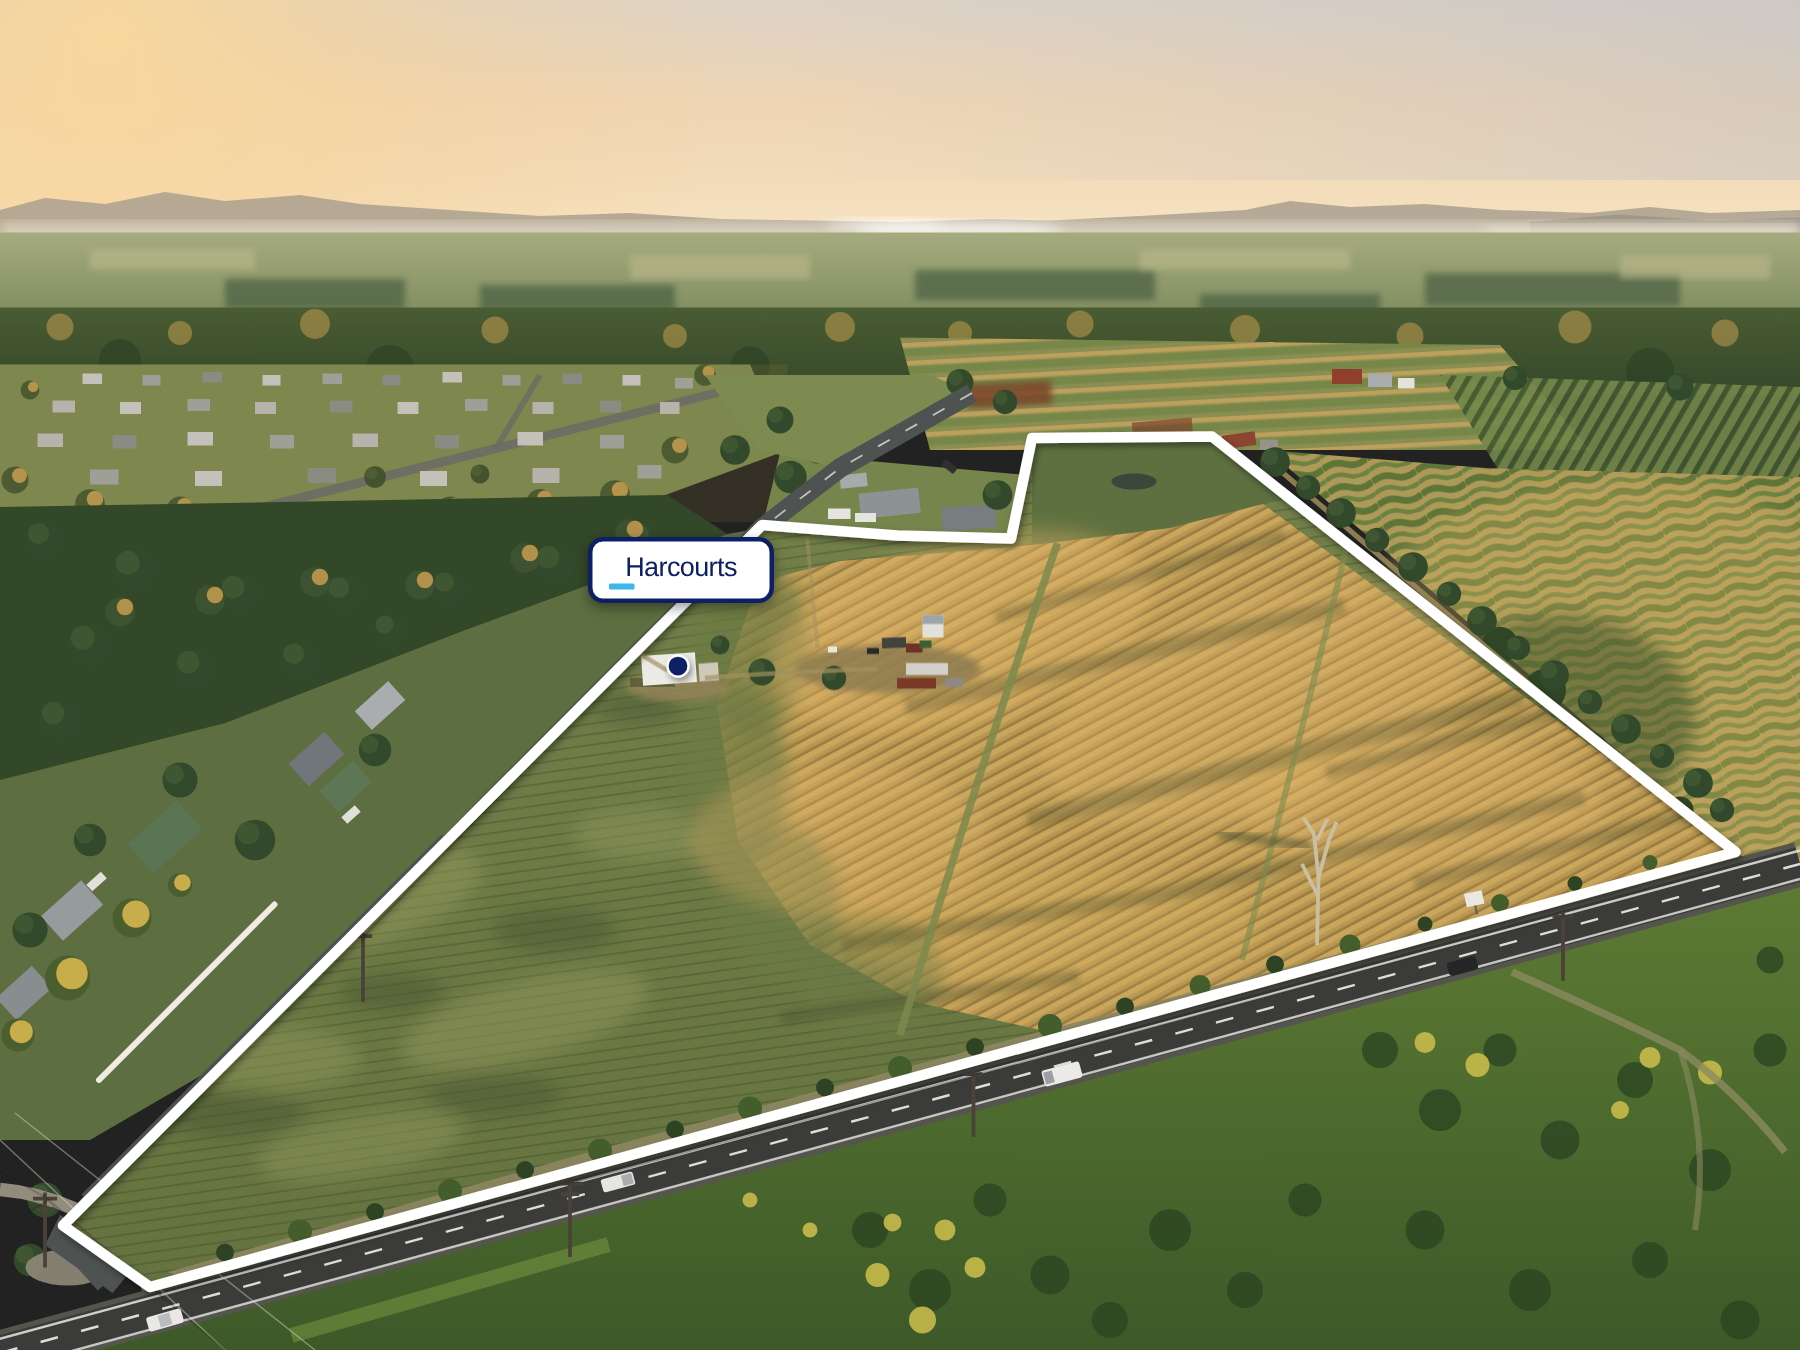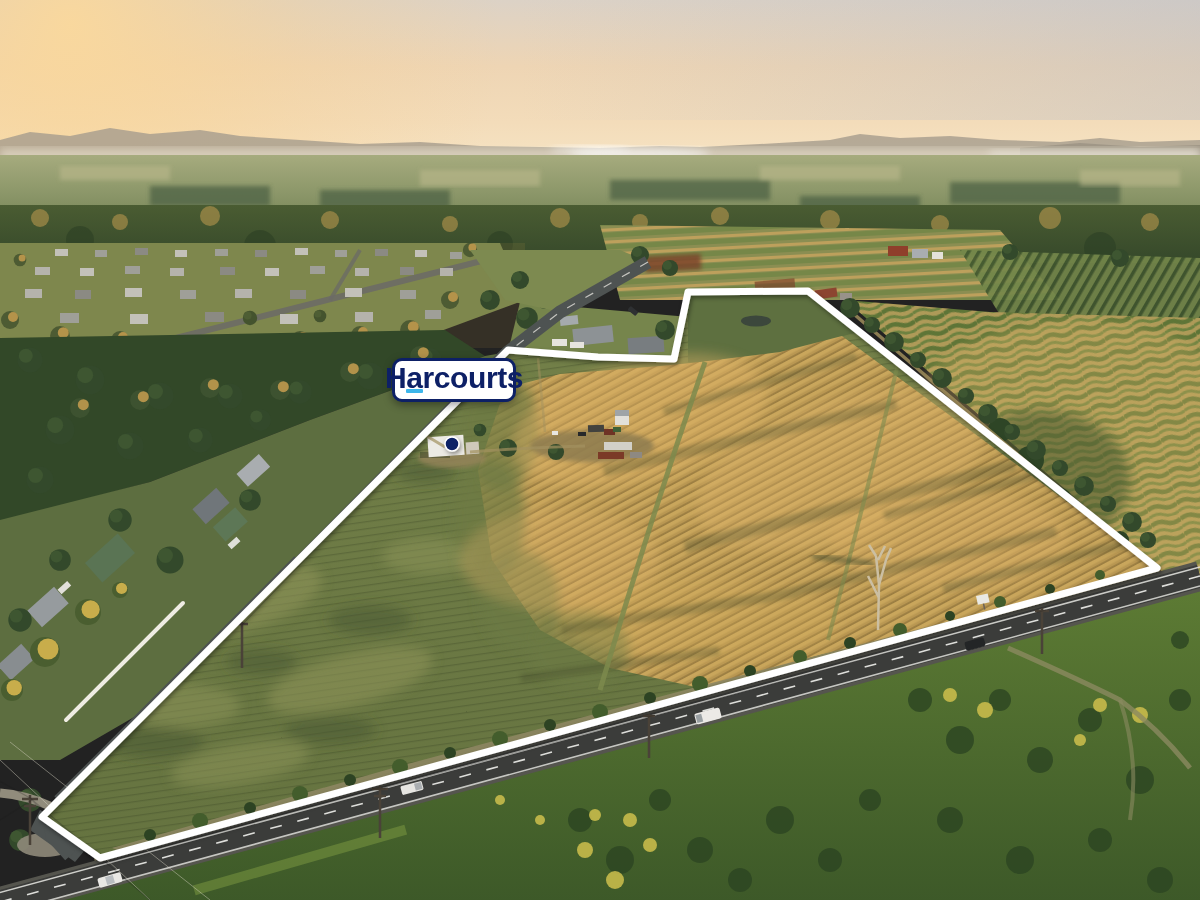--- a/index.html
+++ b/index.html
@@ -1,21 +1,21 @@
 <!DOCTYPE html>
 <html style="--brand-navy: #0d2066; --brand-cyan: #3db6ea; --boundary-white: #ffffff;"><head>
 <meta charset="utf-8">
 <style>
   html,body{margin:0;padding:0;background:#222;}
   .stage{position:relative;width:1200px;height:900px;overflow:hidden;font-family:"Liberation Sans",sans-serif;}
   .stage svg{position:absolute;inset:0;display:block;}
   .harcourts-sign{position:absolute;left:392px;top:358px;width:124px;height:44px;background:#ffffff;
     border:3px solid var(--brand-navy,#0d2066);border-radius:10px;box-shadow:0 3px 8px rgba(0,0,0,.38);
     display:flex;align-items:center;justify-content:center;box-sizing:border-box;}
-  .harcourts-sign .txt{font-weight:700;font-size:30px;line-height:1;color:var(--brand-navy,#0d2066);
+  .harcourts-sign .txt{font-weight:400;font-size:18px;line-height:1;color:var(--brand-navy,#0d2066);
     letter-spacing:-.4px;position:relative;top:-2px;}
   .harcourts-sign .underline{position:absolute;left:11px;bottom:6px;width:17px;height:4px;
     background:var(--brand-cyan,#3db6ea);border-radius:1px;}
 </style>
 </head>
 <body>
 
 <div class="stage">
 <svg width="1200" height="900" viewBox="0 0 1200 900">
 <defs>

